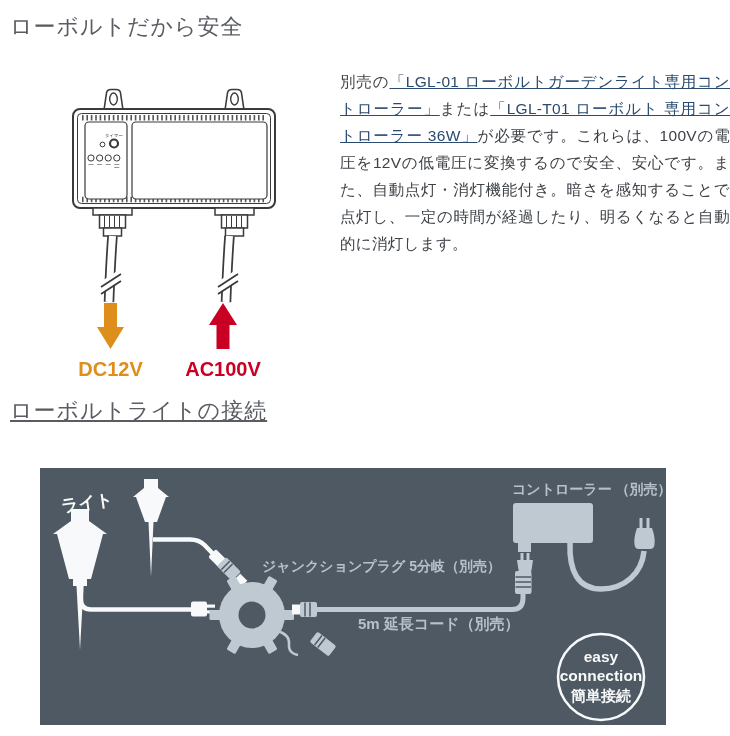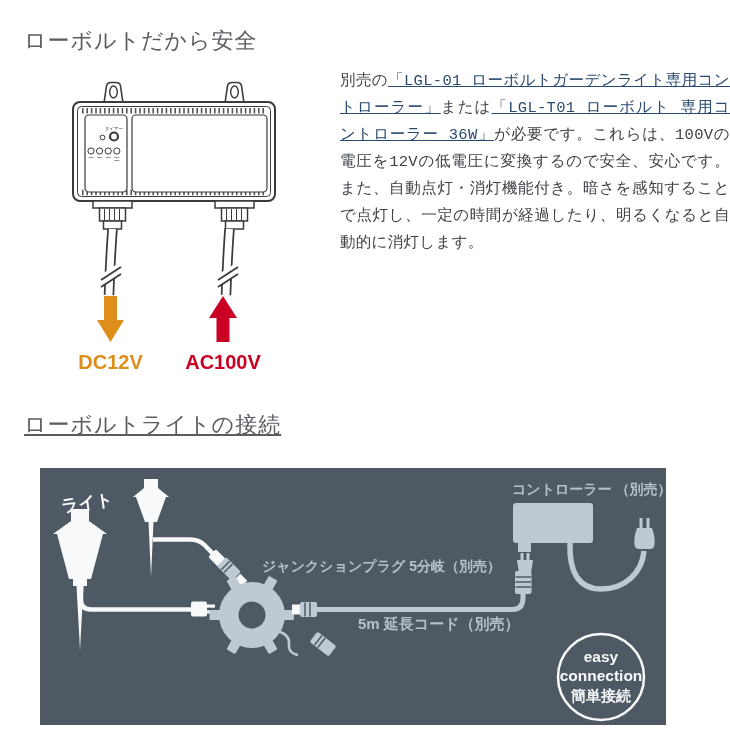--- a/index.html
+++ b/index.html
@@ -1,26 +1,26 @@
 <!DOCTYPE html>
 <html><head>
 <meta charset="utf-8">
 <style>
   html,body{margin:0;padding:0;background:#ffffff;}
   body{width:730px;height:736px;position:relative;overflow:hidden;
        font-family:"Liberation Sans","DejaVu Sans",sans-serif;}
-  .heading{position:absolute;left:6px;margin:18px;font-size:22px;font-weight:400;
+  .heading{position:absolute;left:6px;margin:4px;font-size:22px;font-weight:400;
            color:#595d62;letter-spacing:1px;}
   #heading-safety{top:8px;}
   #heading-connection{top:392px;text-decoration:underline;}
   .desc{position:absolute;left:340px;top:68px;width:390px;margin:0;
         font-size:15.5px;line-height:27px;color:#3e4247;text-align:justify;
-        letter-spacing:0.3px;font-family:Liberation Mono, monospace;}
+        letter-spacing:0.3px;}
   .desc a{color:#2a4a70;text-decoration:underline;cursor:pointer;}
-  .device-figure{position:absolute;left:55px;top:69px;width:280px;height:312px;}
+  .device-figure{position:absolute;left:55px;top:76px;width:280px;height:312px;}
   .panel-figure{position:absolute;left:40px;top:468px;width:626px;height:257px;}
   svg{display:block;}
   svg text{font-family:"Liberation Sans","DejaVu Sans",sans-serif;}
   .lineart{stroke:#3b3b3b;fill:#ffffff;}
   .grayshape{fill:#bfc9d2;}
   .whiteshape{fill:#f7f9fa;}
   .diaglabel{fill:#b5c1cb;font-weight:bold;}
   .badgetext{fill:#f7f9fa;font-weight:bold;}
 </style>
 </head>

